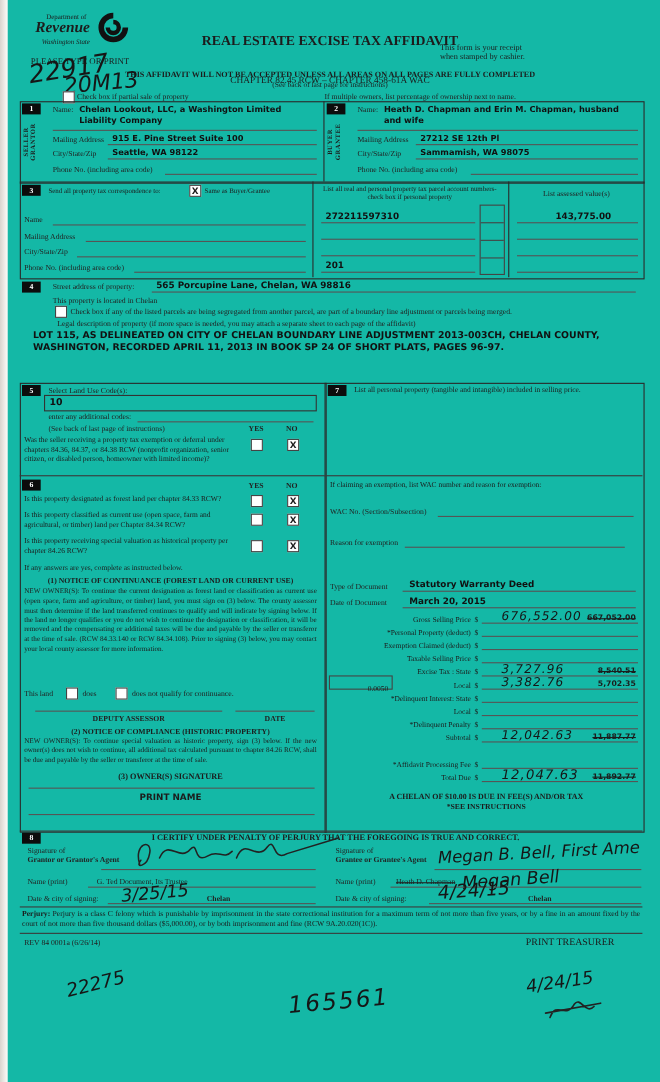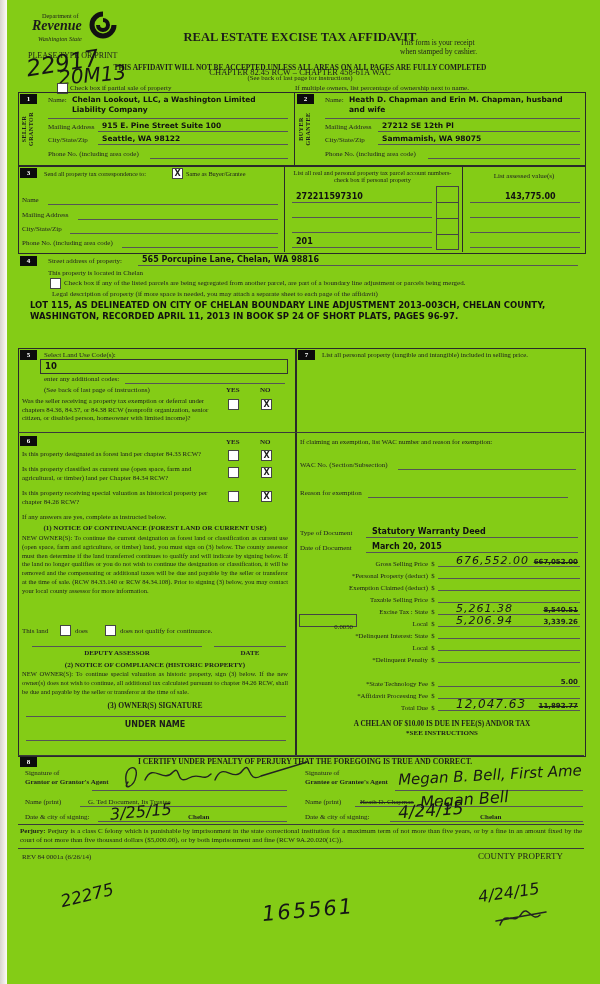--- a/index.html
+++ b/index.html
@@ -1,16 +1,16 @@
 <!DOCTYPE html>
 <html><head>
 <meta charset="utf-8">
 <style>
   html,body{margin:0;padding:0;background:#e9e7e3;}
-  .page{position:relative;width:600px;height:984px;background:#84cc16;overflow:hidden;
+  .page{position:relative;width:600px;height:984px;background:#14b8a6;overflow:hidden;
         font-family:"Liberation Serif",serif;color:#1c1c1c;}
   .abs{position:absolute;}
   .serif{font-family:"Liberation Serif",serif;}
   .lbl{font-size:7px;color:#222;}
   .sm{font-size:6.3px;}
   .typed{font-family:"DejaVu Sans",sans-serif;font-weight:bold;font-size:7.5px;color:#111;}
   .hand{font-family:"DejaVu Sans",sans-serif;font-style:italic;color:#161616;}
   .secnum{width:17px;height:10px;background:#0c0c0c;color:#fff;text-align:center;
           font:bold 7px "Liberation Serif",serif;line-height:10px;}
   .cb{display:inline-block;width:9px;height:9px;border:1px solid #444;background:#fff;
@@ -196,21 +196,21 @@
   <span class="abs cb" style="left:105px;top:625px"></span>
   <span class="abs lbl" style="left:120px;top:627px">does not qualify for continuance.</span>
   <div class="abs ul" style="left:32px;top:646px;width:170px"></div>
   <div class="abs ul" style="left:214px;top:646px;width:72px"></div>
   <div class="abs lbl center" style="left:32px;top:649px;width:170px;font-weight:bold">DEPUTY ASSESSOR</div>
   <div class="abs lbl center" style="left:214px;top:649px;width:72px;font-weight:bold">DATE</div>
   <div class="abs bold center" style="left:22px;top:661px;width:266px;font-size:7px">(2) NOTICE OF COMPLIANCE (HISTORIC PROPERTY)</div>
   <div class="abs para" style="left:22px;top:670px;width:266px">NEW OWNER(S): To continue special valuation as historic property, sign (3) below.  If the new owner(s) does not wish to continue, all additional tax calculated pursuant to chapter 84.26 RCW, shall be due and payable by the seller or transferor at the time of sale.</div>
   <div class="abs bold center" style="left:22px;top:701px;width:266px;font-size:7.5px">(3) OWNER(S) SIGNATURE</div>
   <div class="abs ul" style="left:26px;top:716px;width:260px"></div>
-  <div class="abs center" style="left:22px;top:720px;width:266px;font-family:'DejaVu Sans',sans-serif;font-weight:bold;font-size:8px">UNDER  NAME</div>
+  <div class="abs center" style="left:22px;top:720px;width:266px;font-family:'DejaVu Sans',sans-serif;font-weight:bold;font-size:8px">PRINT  NAME</div>
   <div class="abs ul" style="left:26px;top:740px;width:260px"></div>
 
   <div class="abs box" style="left:295px;top:348px;width:289px;height:407px"></div>
   <div class="abs hline" style="left:295px;top:432px;width:289px"></div>
   <div class="abs secnum" style="left:298px;top:350px">7</div>
   <div class="abs qtext" style="left:322px;top:351px;width:252px">List all personal property (tangible and intangible) included in selling price.</div>
   <div class="abs qtext" style="left:300px;top:438px;width:270px">If claiming an exemption, list WAC number and reason for exemption:</div>
   <span class="abs lbl" style="left:300px;top:461px">WAC No. (Section/Subsection)</span>
   <div class="abs ul" style="left:398px;top:469px;width:178px"></div>
   <span class="abs lbl" style="left:300px;top:489px">Reason for exemption</span>
@@ -243,55 +243,56 @@
   </div>
   <div class="mrow" style="top:592px">
     <span class="mlabel">Taxable Selling Price</span>
       <span class="mdollar">$</span>
       <span class="mline"></span>
   </div>
   <div class="mrow" style="top:604px">
     <span class="mlabel">Excise Tax :  State</span>
       <span class="mdollar">$</span>
     <span class="mline">
-        <span class="hand hand-amt">5,261.38</span>
+        <span class="hand hand-amt">3,727.96</span>
         <span class="printed-amt strike">8,540.51</span>
       </span>
   </div>
   <div class="abs" style="left:299px;top:614px;width:56px;height:11px;border:1px solid #444;text-align:right">
     <span style="font-size:6.8px;padding-right:3px">0.0050</span>
   </div>
   <div class="mrow" style="top:616px">
     <span class="mlabel">Local</span>
       <span class="mdollar">$</span>
     <span class="mline">
-        <span class="hand hand-amt">5,206.94</span>
-        <span class="printed-amt">3,339.26</span>
+        <span class="hand hand-amt">3,382.76</span>
+        <span class="printed-amt">5,702.35</span>
       </span>
   </div>
   <div class="mrow" style="top:628px">
     <span class="mlabel">*Delinquent Interest:  State</span>
       <span class="mdollar">$</span>
       <span class="mline"></span>
   </div>
   <div class="mrow" style="top:640px">
     <span class="mlabel">Local</span>
       <span class="mdollar">$</span>
       <span class="mline"></span>
   </div>
   <div class="mrow" style="top:652px">
     <span class="mlabel">*Delinquent Penalty</span>
       <span class="mdollar">$</span>
       <span class="mline"></span>
   </div>
-  <div class="mrow" style="top:676px">
-    <span class="mlabel">*State Technology Fee</span>
-      <span class="mdollar">$</span>
-    <span class="mline">
-        <span class="printed-amt">5.00</span>
+  <div class="mrow" style="top:664px">
+    <span class="mlabel">Subtotal</span>
+      <span class="mdollar">$</span>
+    <span class="mline">
+        <span class="hand hand-amt">12,042.63</span>
+        <span class="printed-amt strike">11,887.77</span>
       </span>
   </div>
   <div class="mrow" style="top:688px">
     <span class="mlabel">*Affidavit Processing Fee</span>
       <span class="mdollar">$</span>
       <span class="mline"></span>
   </div>
   <div class="mrow" style="top:700px">
     <span class="mlabel">Total Due</span>
       <span class="mdollar">$</span>
@@ -335,21 +336,21 @@
   <span class="abs hand" style="left:398px;top:800px;font-size:17px;transform:rotate(-4deg)">4/24/15</span>
   <span class="abs lbl bold" style="left:480px;top:813px">Chelan</span>
   <div class="abs ul" style="left:390px;top:821px;width:193px"></div>
 
   <div class="abs hline" style="left:18px;top:824px;width:566px"></div>
   <div class="abs" style="left:20px;top:827px;width:562px;font-size:7px;line-height:9px;text-align:justify">
     <b>Perjury:</b> <span>Perjury is a class C felony which is punishable by imprisonment in the state correctional institution for a maximum term of not more than five years, or by a fine in an amount fixed by the court of not more than five thousand dollars ($5,000.00), or by both imprisonment and fine (RCW 9A.20.020(1C)).</span>
   </div>
   <div class="abs hline" style="left:18px;top:848px;width:566px"></div>
   <div class="abs lbl" style="left:22px;top:853px">REV 84 0001a (6/26/14)</div>
-  <div class="abs" style="left:478px;top:851px;font-size:9px">COUNTY PROPERTY</div>
+  <div class="abs" style="left:478px;top:851px;font-size:9px">PRINT TREASURER</div>
 
   <div class="abs hand" style="left:60px;top:885px;font-size:17px;transform:rotate(-14deg)">22275</div>
   <div class="abs hand" style="left:262px;top:898px;font-size:21px;transform:rotate(-5deg);letter-spacing:2px">165561</div>
   <div class="abs hand" style="left:478px;top:883px;font-size:16px;transform:rotate(-8deg)">4/24/15</div>
   <span class="abs" style="left:492px;top:905px">
     <svg width="58" height="26" viewBox="0 0 58 26">
         <path d="M8 20 C 14 4, 22 22, 30 8 C 36 0, 40 18, 48 10 M4 16 L 54 7" fill="none" stroke="#222" stroke-width="1.5" stroke-linecap="round"></path>
       </svg>
   </span>
 </div>

